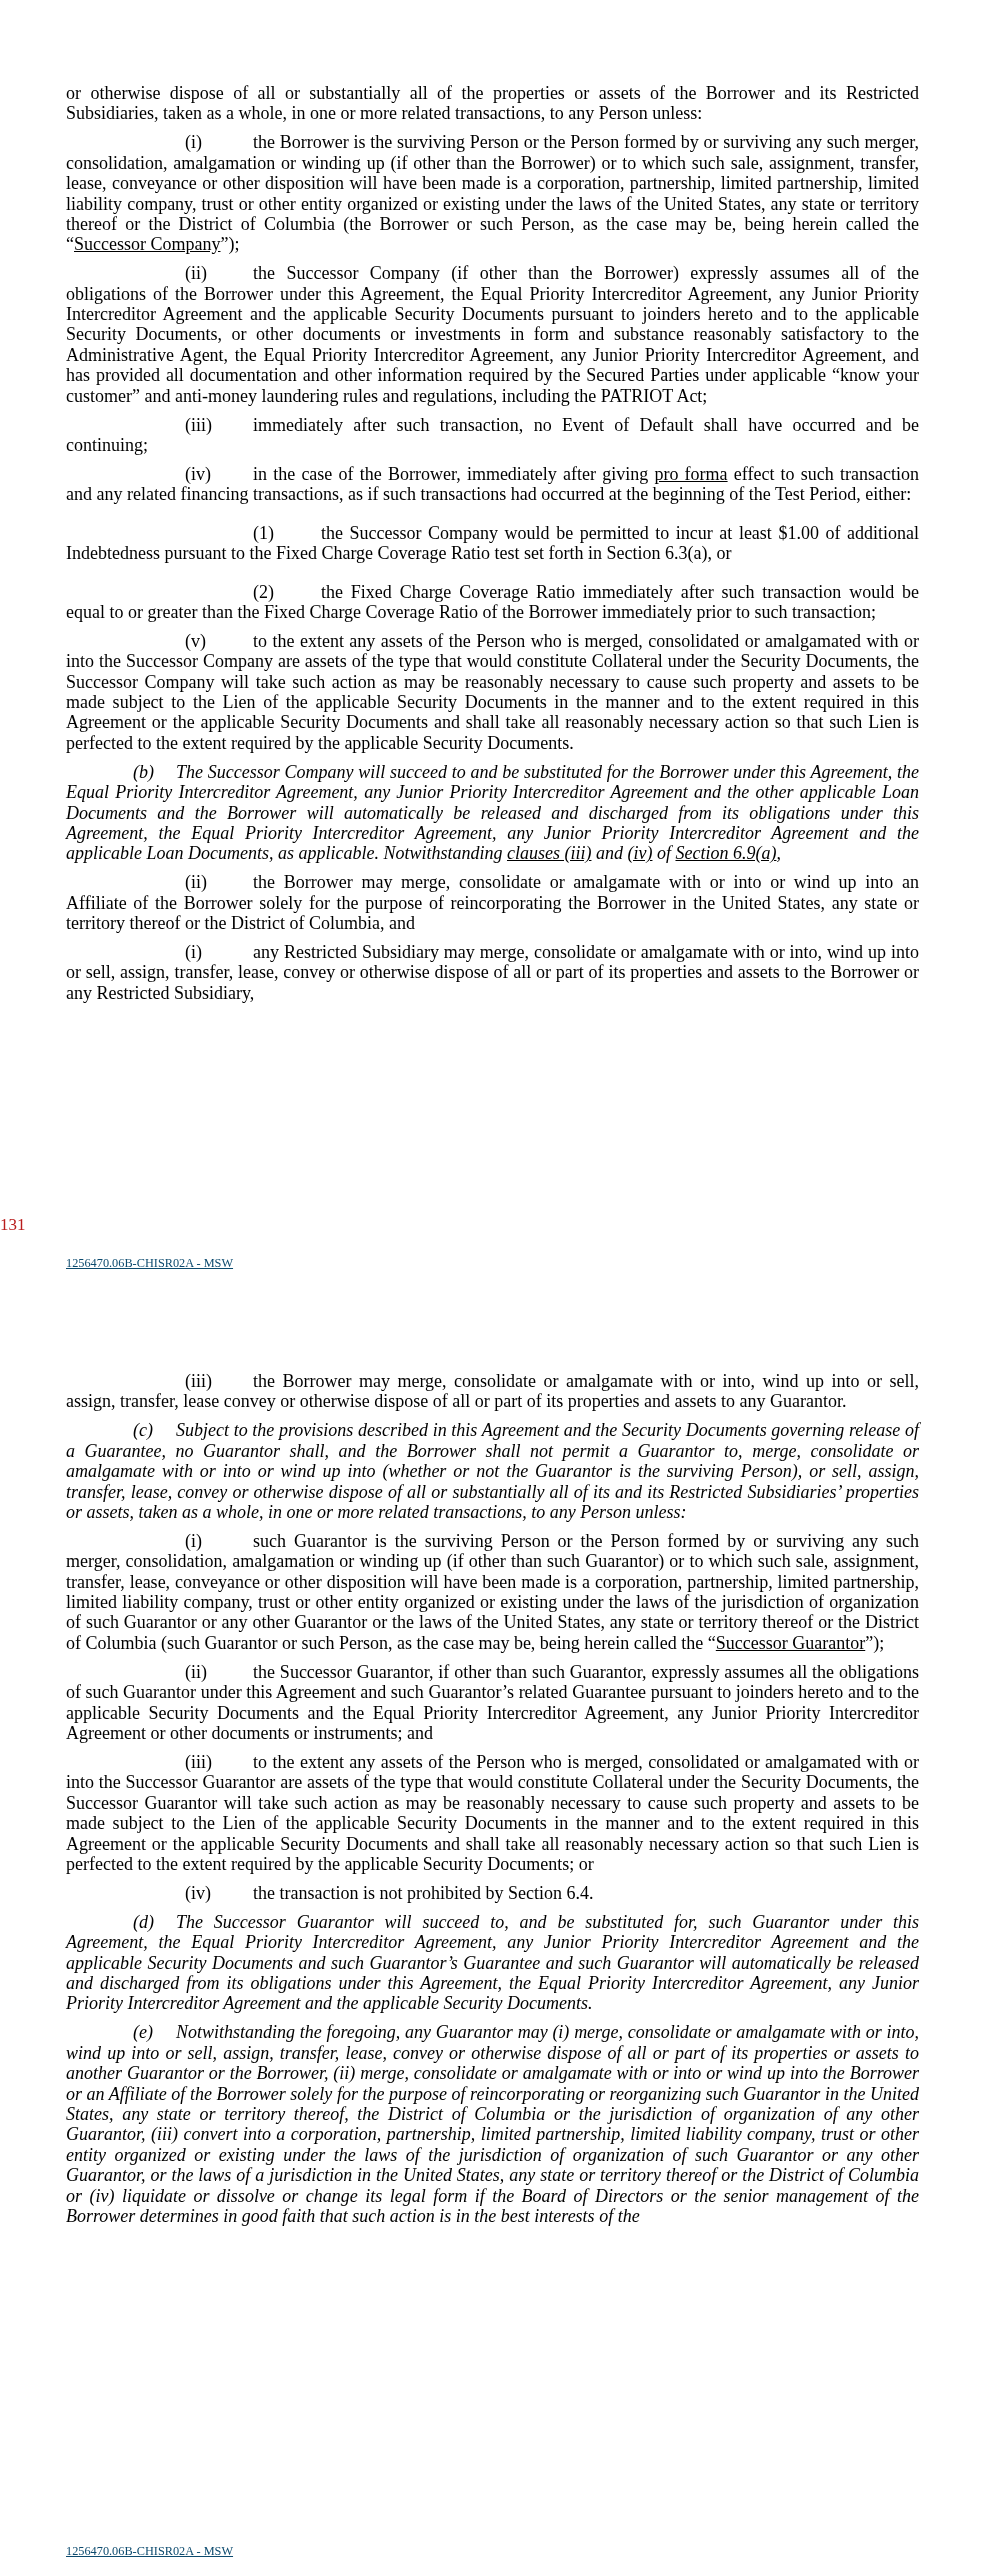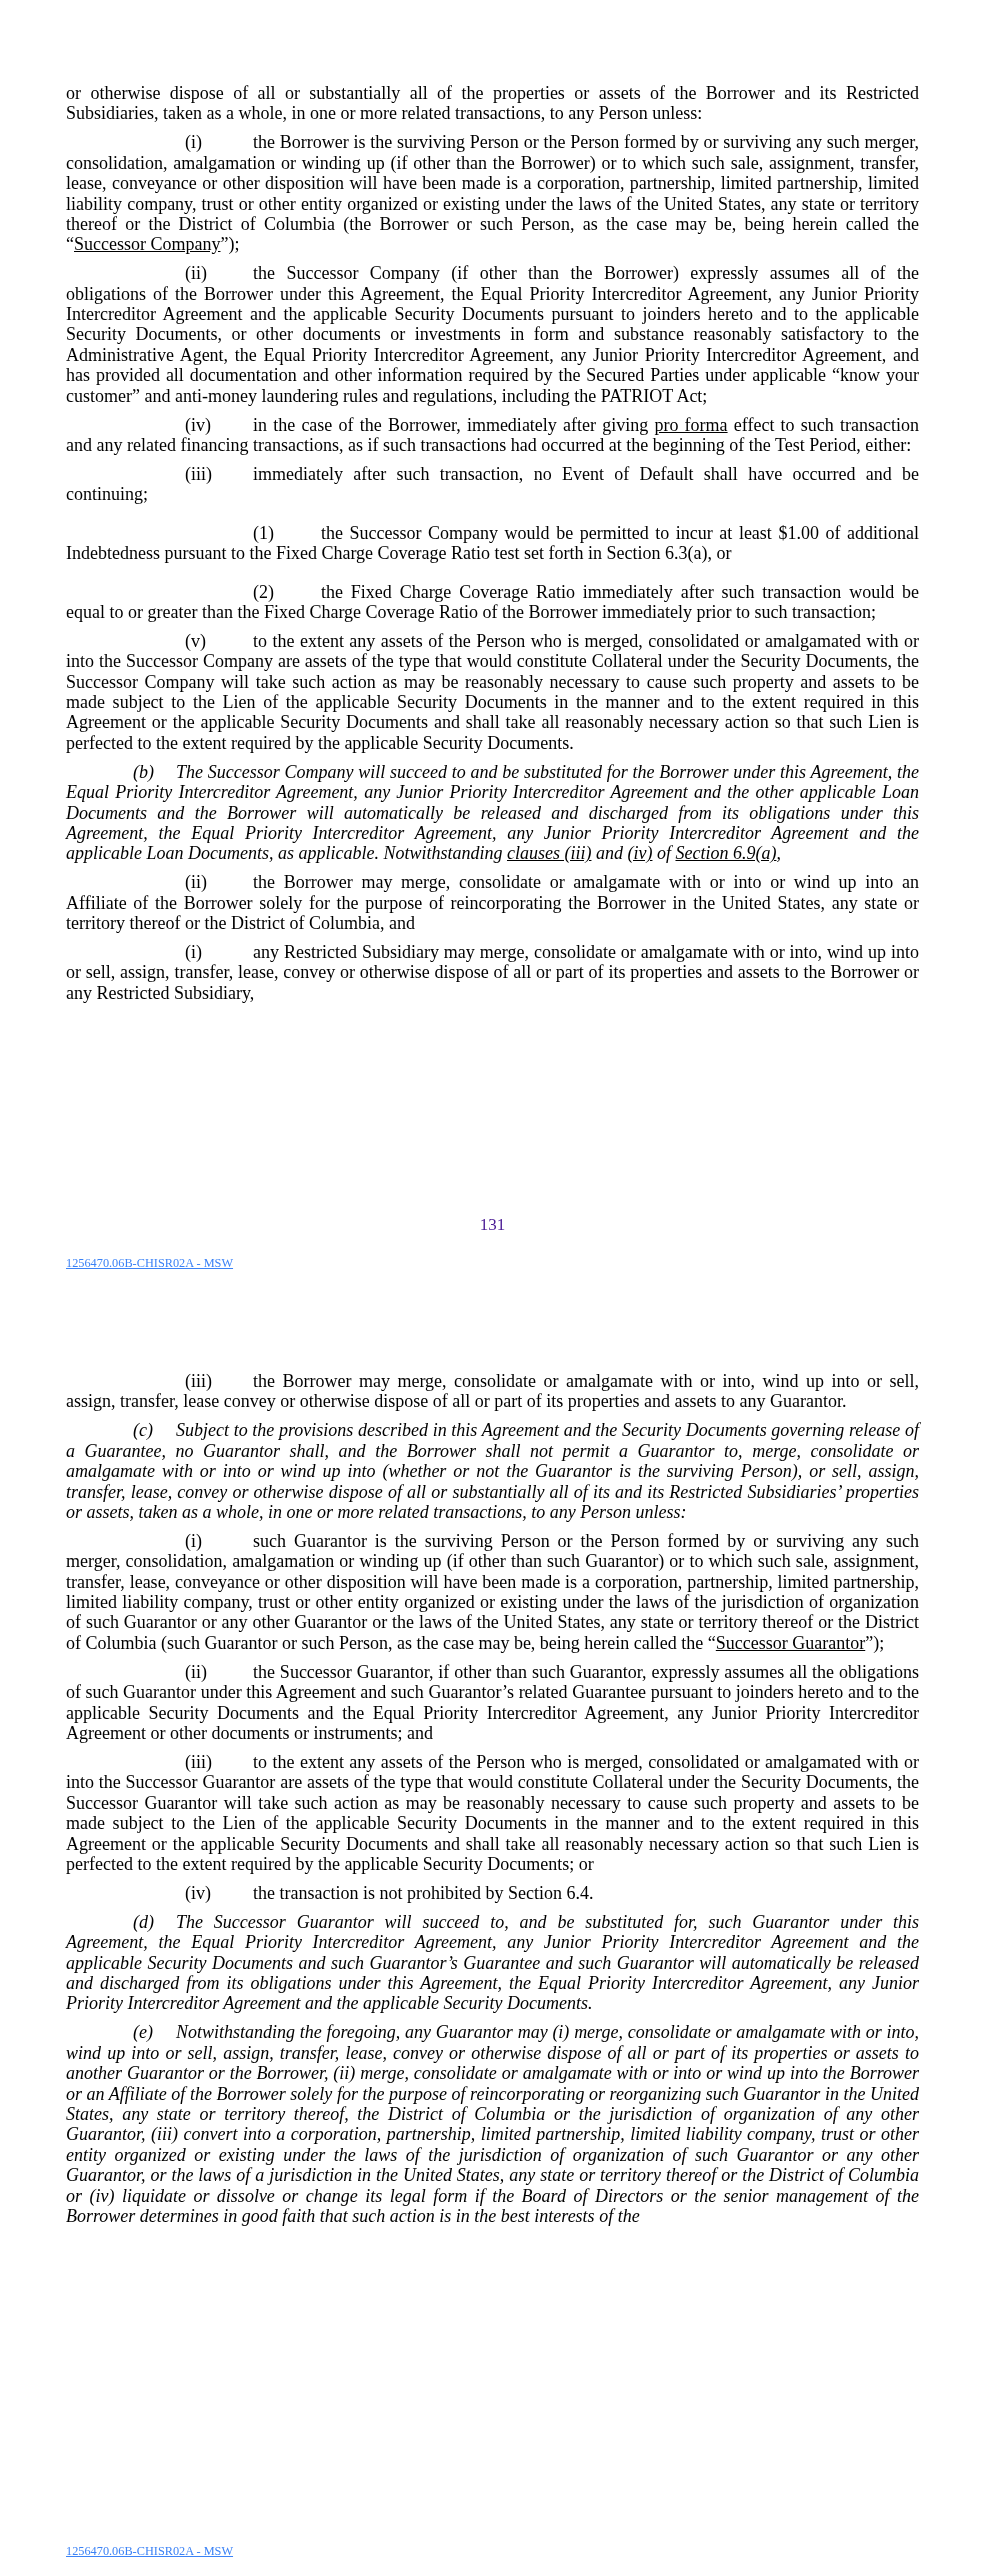--- a/index.html
+++ b/index.html
@@ -42,45 +42,45 @@
   .ind1 .plabel { width: 43px; }
   .ind2 .plabel { width: 68px; }
   .ind3 .plabel { width: 68px; }
   .ptext u, .ptext { text-decoration: none; }
   .ptext u { text-decoration: underline; }
   .page-number {
     position: absolute;
     left: 0;
     right: 0;
     bottom: 53px;
-    text-align: center;
+    text-align: left;
     font-size: 17px;
-    color: #4c1d95;
+    color: #b91c1c;
   }
   .footer-stamp {
     position: absolute;
     left: 66px;
     bottom: 17px;
     font-size: 12.3px;
-    color: #3b82f6;
+    color: #0c4a6e;
     text-decoration: underline;
   }
 </style>
 </head>
 <body>
 
 <div class="viewport">
 
   <section class="page">
     <div class="page-body">
         <p class="para ind0 first"><span class="ptext">or otherwise dispose of all or substantially all of the properties or assets of the Borrower and its Restricted Subsidiaries, taken as a whole, in one or more related transactions, to any Person unless:</span></p>
         <p class="para ind2"><span class="plabel">(i)</span><span class="ptext">the Borrower is the surviving Person or the Person formed by or surviving any such merger, consolidation, amalgamation or winding up (if other than the Borrower) or to which such sale, assignment, transfer, lease, conveyance or other disposition will have been made is a corporation, partnership, limited partnership, limited liability company, trust or other entity organized or existing under the laws of the United States, any state or territory thereof or the District of Columbia (the Borrower or such Person, as the case may be, being herein called the “<u>Successor Company</u>”);</span></p>
         <p class="para ind2"><span class="plabel">(ii)</span><span class="ptext">the Successor Company (if other than the Borrower) expressly assumes all of the obligations of the Borrower under this Agreement, the Equal Priority Intercreditor Agreement, any Junior Priority Intercreditor Agreement and the applicable Security Documents pursuant to joinders hereto and to the applicable Security Documents, or other documents or investments in form and substance reasonably satisfactory to the Administrative Agent, the Equal Priority Intercreditor Agreement, any Junior Priority Intercreditor Agreement, and has provided all documentation and other information required by the Secured Parties under applicable “know your customer” and anti-money laundering rules and regulations, including the PATRIOT Act;</span></p>
+        <p class="para ind2"><span class="plabel">(iii)</span><span class="ptext">immediately after such transaction, no Event of Default shall have occurred and be continuing;</span></p>
         <p class="para ind2"><span class="plabel">(iv)</span><span class="ptext">in the case of the Borrower, immediately after giving <u>pro forma</u> effect to such transaction and any related financing transactions, as if such transactions had occurred at the beginning of the Test Period, either:</span></p>
-        <p class="para ind2"><span class="plabel">(iii)</span><span class="ptext">immediately after such transaction, no Event of Default shall have occurred and be continuing;</span></p>
         <p class="para ind3"><span class="plabel">(1)</span><span class="ptext">the Successor Company would be permitted to incur at least $1.00 of additional Indebtedness pursuant to the Fixed Charge Coverage Ratio test set forth in Section 6.3(a), or</span></p>
         <p class="para ind3"><span class="plabel">(2)</span><span class="ptext">the Fixed Charge Coverage Ratio immediately after such transaction would be equal to or greater than the Fixed Charge Coverage Ratio of the Borrower immediately prior to such transaction;</span></p>
         <p class="para ind2"><span class="plabel">(v)</span><span class="ptext">to the extent any assets of the Person who is merged, consolidated or amalgamated with or into the Successor Company are assets of the type that would constitute Collateral under the Security Documents, the Successor Company will take such action as may be reasonably necessary to cause such property and assets to be made subject to the Lien of the applicable Security Documents in the manner and to the extent required in this Agreement or the applicable Security Documents and shall take all reasonably necessary action so that such Lien is perfected to the extent required by the applicable Security Documents.</span></p>
         <p class="para ind1"><span class="plabel">(b)</span><span class="ptext">The Successor Company will succeed to and be substituted for the Borrower under this Agreement, the Equal Priority Intercreditor Agreement, any Junior Priority Intercreditor Agreement and the other applicable Loan Documents and the Borrower will automatically be released and discharged from its obligations under this Agreement, the Equal Priority Intercreditor Agreement, any Junior Priority Intercreditor Agreement and the applicable Loan Documents, as applicable. Notwithstanding <u>clauses (iii)</u> and <u>(iv)</u> of <u>Section 6.9(a)</u>,</span></p>
         <p class="para ind2"><span class="plabel">(ii)</span><span class="ptext">the Borrower may merge, consolidate or amalgamate with or into or wind up into an Affiliate of the Borrower solely for the purpose of reincorporating the Borrower in the United States, any state or territory thereof or the District of Columbia, and</span></p>
         <p class="para ind2"><span class="plabel">(i)</span><span class="ptext">any Restricted Subsidiary may merge, consolidate or amalgamate with or into, wind up into or sell, assign, transfer, lease, convey or otherwise dispose of all or part of its properties and assets to the Borrower or any Restricted Subsidiary,</span></p>
       </div>
     <div class="page-number">131</div>
     <div class="footer-stamp">1256470.06B-CHISR02A - MSW</div>
   </section>

